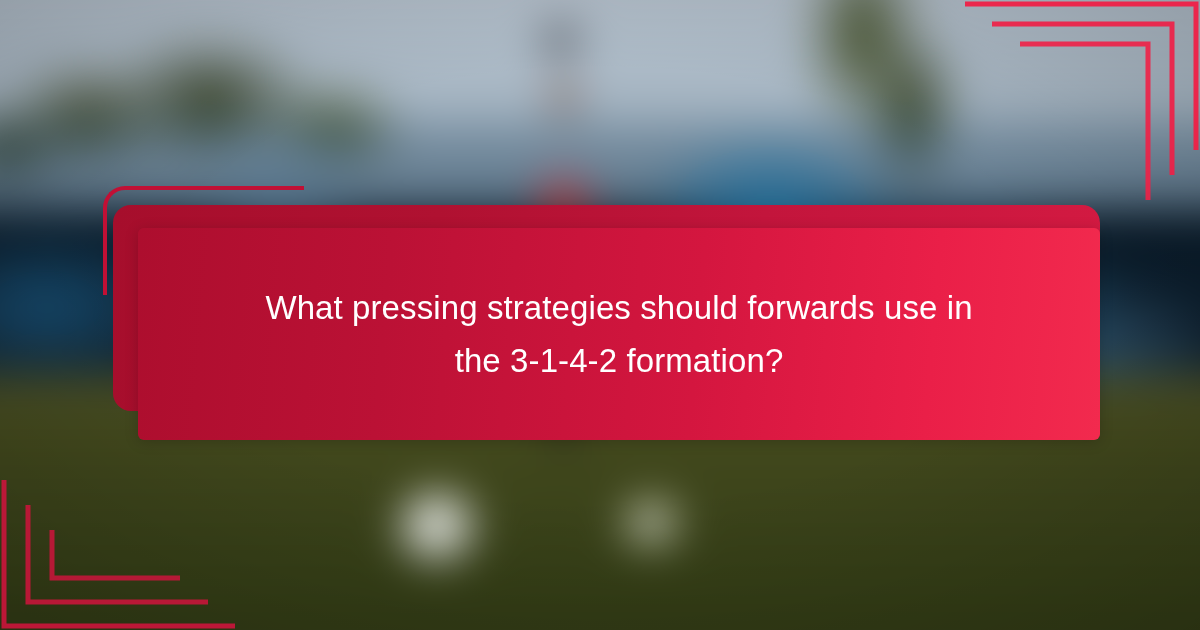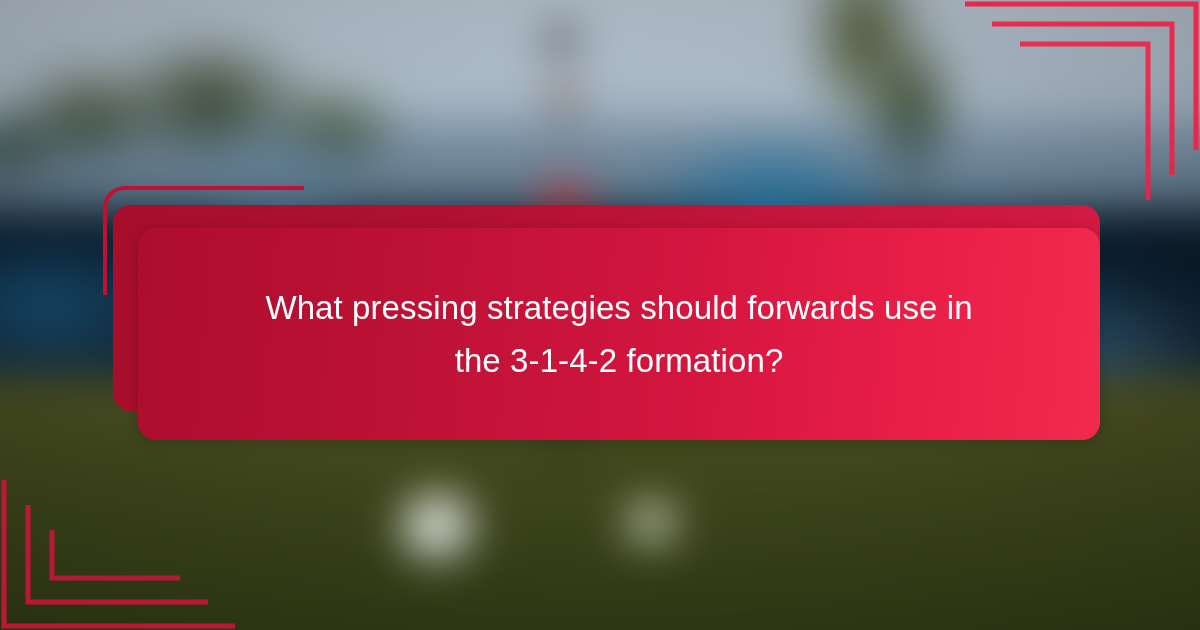--- a/index.html
+++ b/index.html
@@ -129,21 +129,21 @@
     height: 206px;
     border-radius: 18px;
     background: linear-gradient(100deg, #a60e2c 0%, #b01131 32%, #c3153c 64%, #d41a42 100%);
   }
   .card-front {
     position: absolute;
     left: 138px;
     top: 228px;
     width: 962px;
     height: 212px;
-    border-radius: 18px;
+    border-radius: 6px;
     background: linear-gradient(95deg, #ad0e2e 0%, #bb1135 26%, #d4163f 58%, #ea1f48 82%, #f22a4e 100%);
     display: flex;
     align-items: center;
     justify-content: center;
     box-shadow: 0 2px 14px rgba(0,0,0,0.18);
   }
   .question-text {
     color: #ffffff;
     font-size: 33px;
     font-weight: 400;

